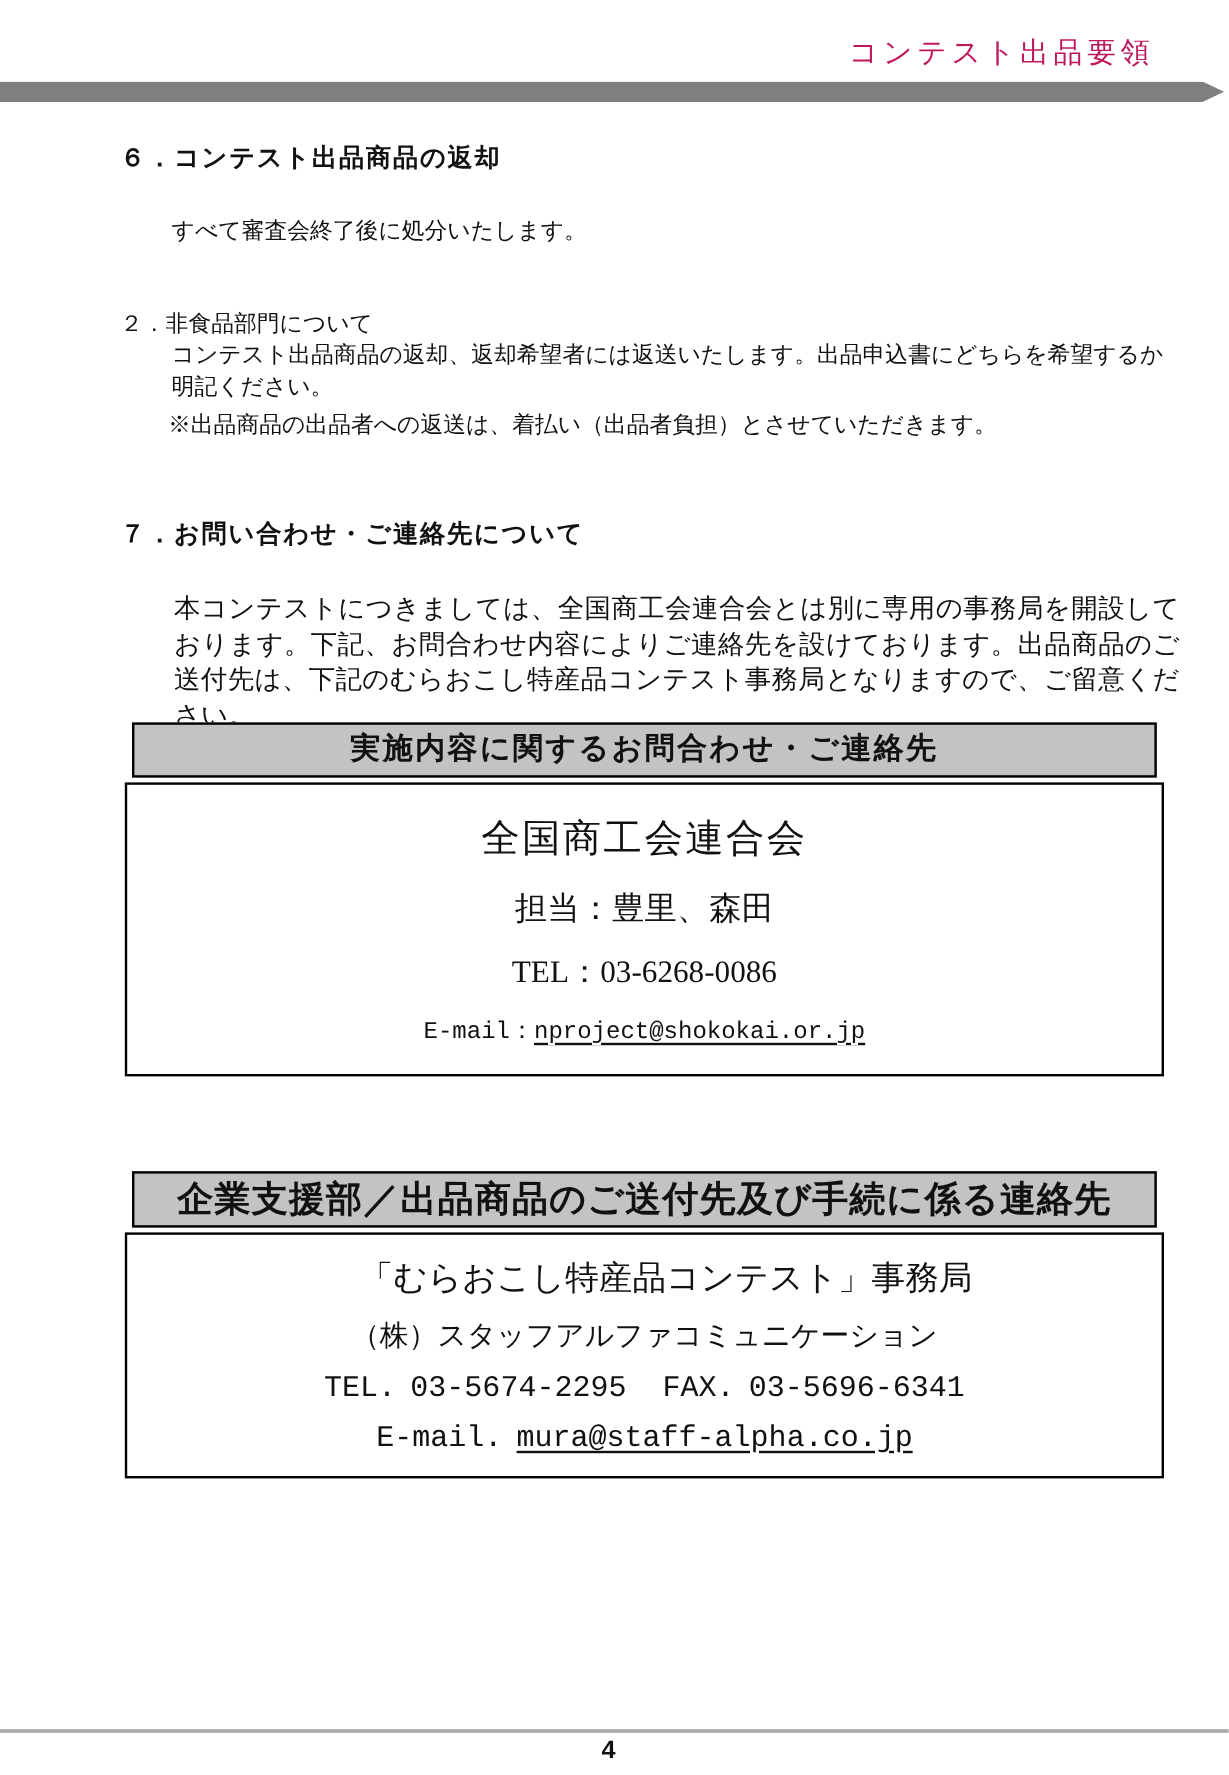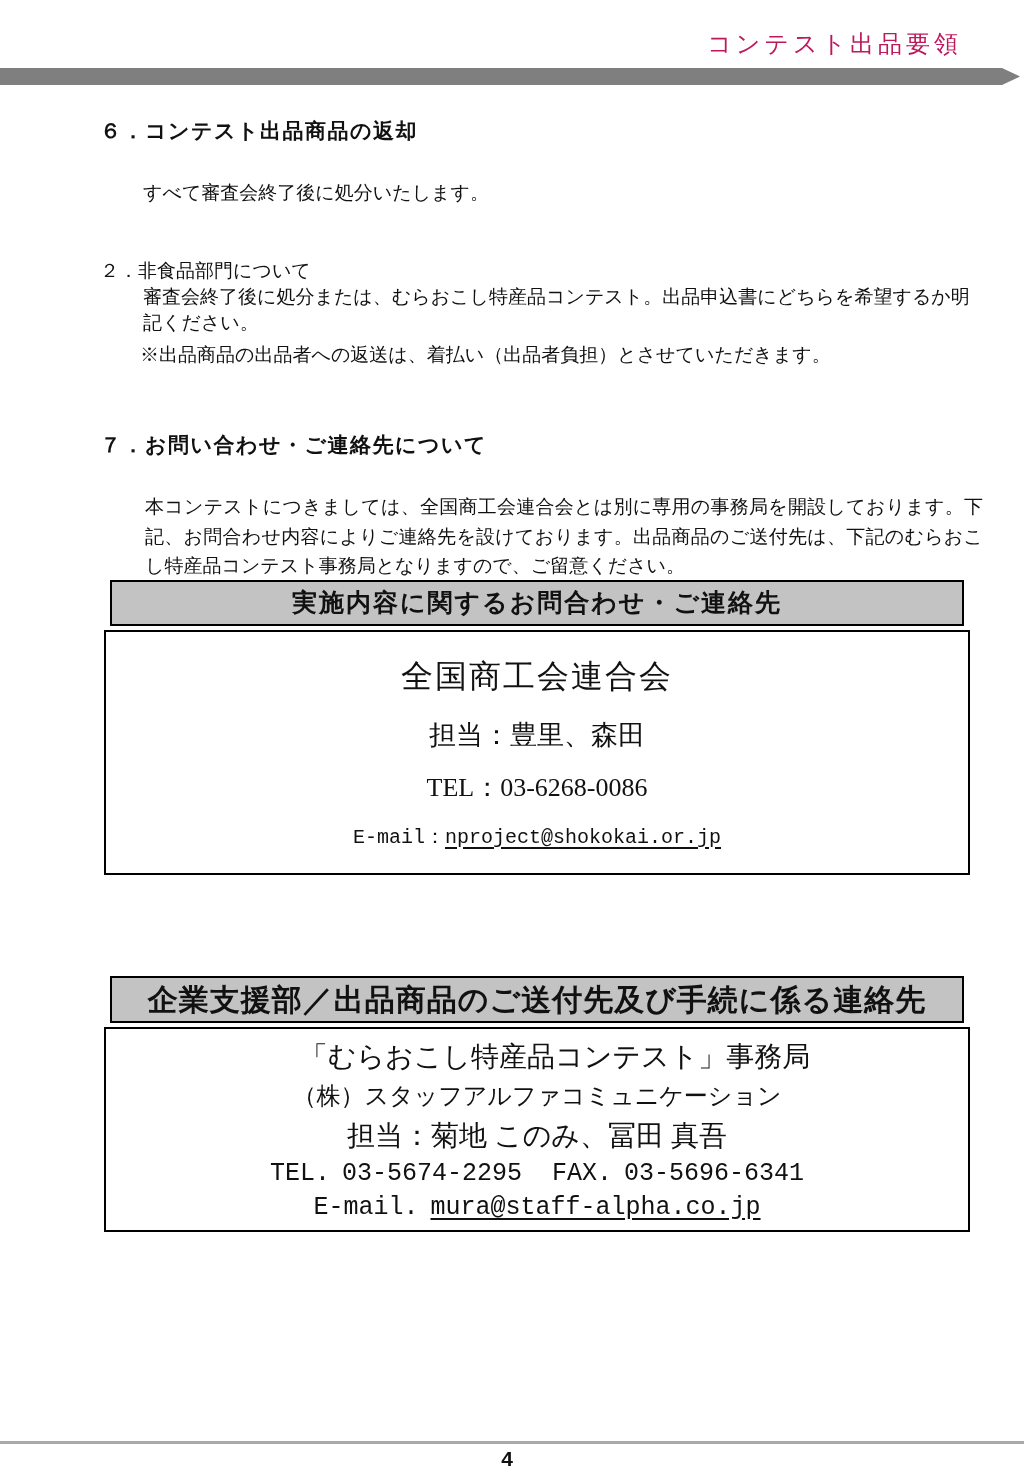--- a/index.html
+++ b/index.html
@@ -65,32 +65,32 @@
     font-size: 19px;
     line-height: 26px;
   }
 
   
   .intro-para {
     position: absolute;
     left: 145px;
     top: 492px;
     width: 838px;
-    font-size: 19px;
+    font-size: 22px;
     line-height: 29.5px;
     text-align: justify;
   }
 
   
   .contact-box {
     position: absolute;
     left: 104px;
     width: 866px;
   }
-  #contact-box-1 { top: 580px; }
+  #contact-box-1 { top: 602px; }
   #contact-box-2 { top: 976px; }
 
   .box-header {
     box-sizing: border-box;
     margin: 0 6px;
     border: 2px solid #000000;
     background: #c3c3c3;
     text-align: center;
     font-weight: bold;
   }
@@ -169,21 +169,21 @@
 <div class="top-bar"></div>
 
 <div class="sec-heading" id="sec6-heading">６．コンテスト出品商品の返却</div>
 
 <div class="list-item" id="item-1">
   <div class="item-body">すべて審査会終了後に処分いたします。</div>
 </div>
 
 <div class="list-item" id="item-2">
   <div><span>２．</span><span>非食品部門について</span></div>
-  <div class="item-body">審査会終了後に処分または、むらおこし特産品コンテスト。出品申込書にどちらを希望するか明記ください。</div>
+  <div class="item-body">コンテスト出品商品の返却、返却希望者には返送いたします。出品申込書にどちらを希望するか明記ください。</div>
 </div>
 
 <div class="note-line">※出品商品の出品者への返送は、着払い（出品者負担）とさせていただきます。</div>
 
 <div class="sec-heading" id="sec7-heading">７．お問い合わせ・ご連絡先について</div>
 <div class="intro-para">本コンテストにつきましては、全国商工会連合会とは別に専用の事務局を開設しております。下記、お問合わせ内容によりご連絡先を設けております。出品商品のご送付先は、下記のむらおこし特産品コンテスト事務局となりますので、ご留意ください。</div>
 
 <div class="contact-box" id="contact-box-1">
   <div class="box-header">
     <span>実施内容に関するお問合わせ・ご連絡先</span>
@@ -200,21 +200,20 @@
   </div>
 </div>
 
 <div class="contact-box" id="contact-box-2">
   <div class="box-header">
     <span>企業支援部／出品商品のご送付先及び手続に係る連絡先</span>
   </div>
   <div class="box-body">
     <div class="line-org2">「むらおこし特産品コンテスト」事務局</div>
     <div class="line-company2">（株）スタッフアルファコミュニケーション</div>
-    <div class="line-person2">担当：菊地 このみ、冨田 真吾</div>
     <div class="line-tel2">
       <span class="lbl-space">TEL.</span><span>03-5674-2295</span><span class="fax-group"><span class="lbl-space">FAX.</span><span>03-5696-6341</span></span>
     </div>
     <div class="line-email2">
       <span class="lbl-space">E-mail.</span><span class="underline">mura@staff-alpha.co.jp</span>
     </div>
   </div>
 </div>
 
 <div class="footer-line"></div>

